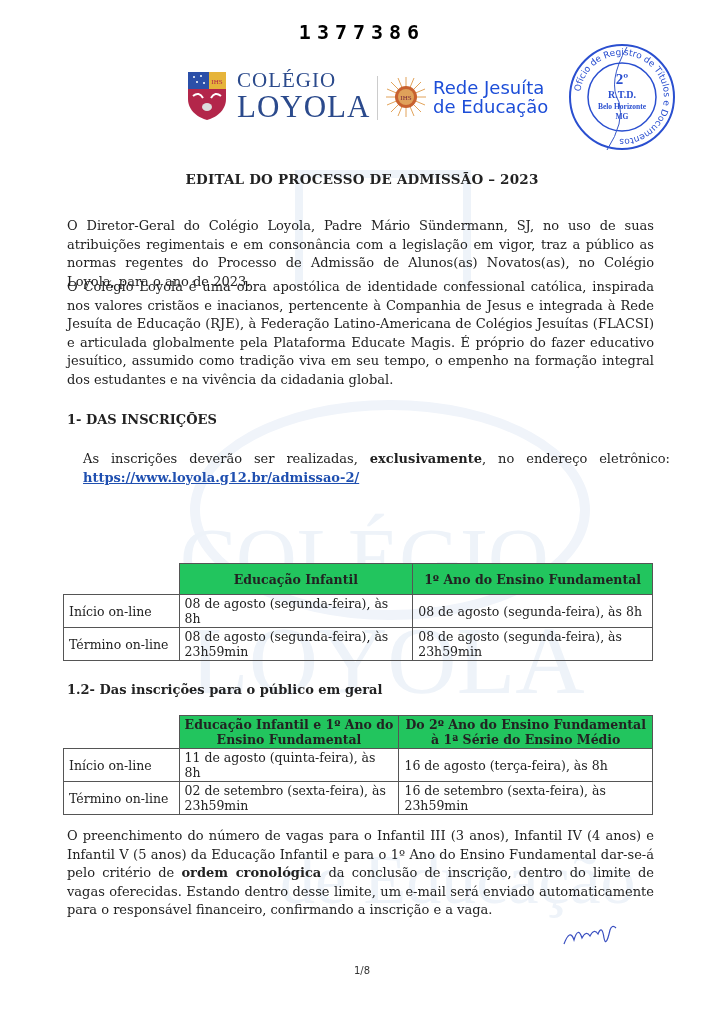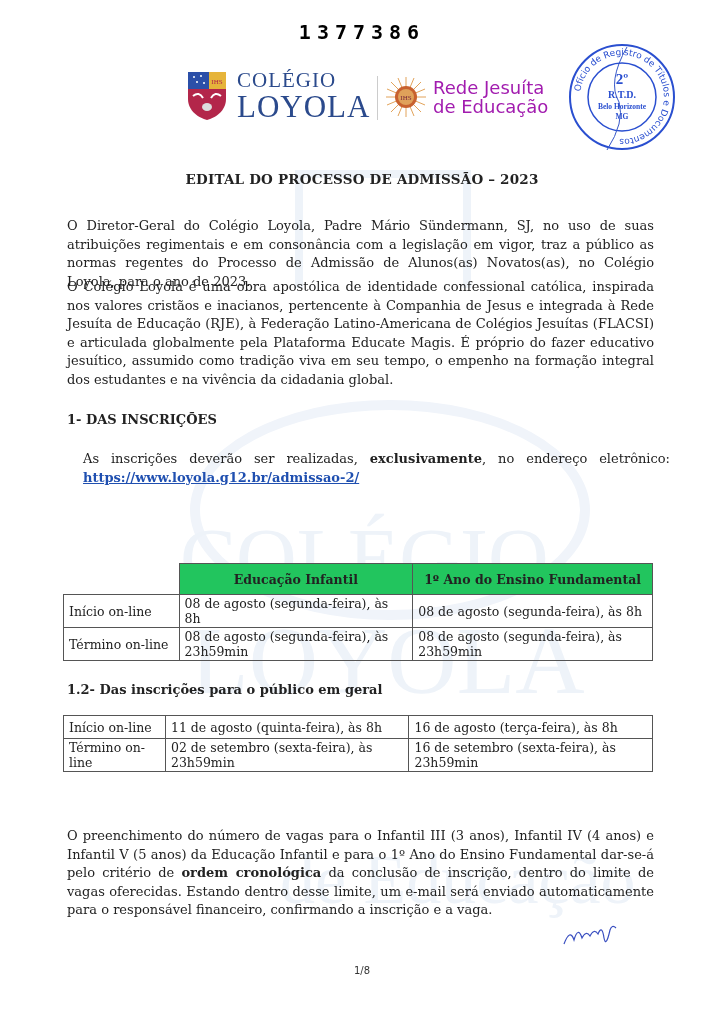--- a/index.html
+++ b/index.html
@@ -24,21 +24,21 @@
   
   .logo-loyola { position: absolute; left: 187px; top: 70px; display: flex; align-items: center; }
   .shield { width: 40px; height: 50px; position: relative; }
   .shield svg { display: block; }
   .loyola-text { margin-left: 10px; color: #2b4a8c; font-family: "Liberation Serif", serif; line-height: 1; }
   .loyola-small { font-size: 21px; letter-spacing: 1px; }
   .loyola-big { font-size: 31px; letter-spacing: 1px; }
   .logo-divider { position: absolute; left: 377px; top: 76px; width: 1px; height: 44px; background: #ccc; }
   .logo-rje { position: absolute; left: 385px; top: 76px; display: flex; align-items: center; }
   .sun { width: 42px; height: 42px; }
-  .rje-text { margin-left: 6px; color: #a21caf; font-family: "DejaVu Sans", sans-serif; font-size: 18px; line-height: 19px; }
+  .rje-text { margin-left: 6px; color: #1d4ed8; font-family: "DejaVu Sans", sans-serif; font-size: 18px; line-height: 19px; }
 
   
   .stamp { position: absolute; left: 567px; top: 42px; width: 110px; height: 110px; }
 
   .title {
     position: absolute; top: 171px; left: 0; width: 100%; text-align: center;
     font-weight: bold; font-size: 13.5px; letter-spacing: 0.2px;
   }
   .body-text { position: absolute; left: 67px; width: 587px; font-size: 13px; line-height: 18.5px; text-align: justify; }
   .p1 { top: 217px; }
@@ -169,20 +169,25 @@
       <td>08 de agosto (segunda-feira), às 23h59min</td>
       <td>08 de agosto (segunda-feira), às 23h59min</td>
     </tr>
   </tbody>
     </table>
 
   <div class="body-text sec12">1.2- Das inscrições para o público em geral</div>
 
   <table class="sched t2">
     <tbody>
+        <tr>
+      <th class="blank" style="width:105px"></th>
+      <th>Educação Infantil e 1º Ano do Ensino Fundamental</th>
+      <th>Do 2º Ano do Ensino Fundamental à 1ª Série do Ensino Médio</th>
+    </tr>
     <tr>
       <td style="height:20px">Início on-line</td>
       <td>11 de agosto (quinta-feira), às 8h</td>
       <td>16 de agosto (terça-feira), às 8h</td>
     </tr>
     <tr>
       <td>Término on-line</td>
       <td>02 de setembro (sexta-feira), às 23h59min</td>
       <td>16 de setembro (sexta-feira), às 23h59min</td>
     </tr>

